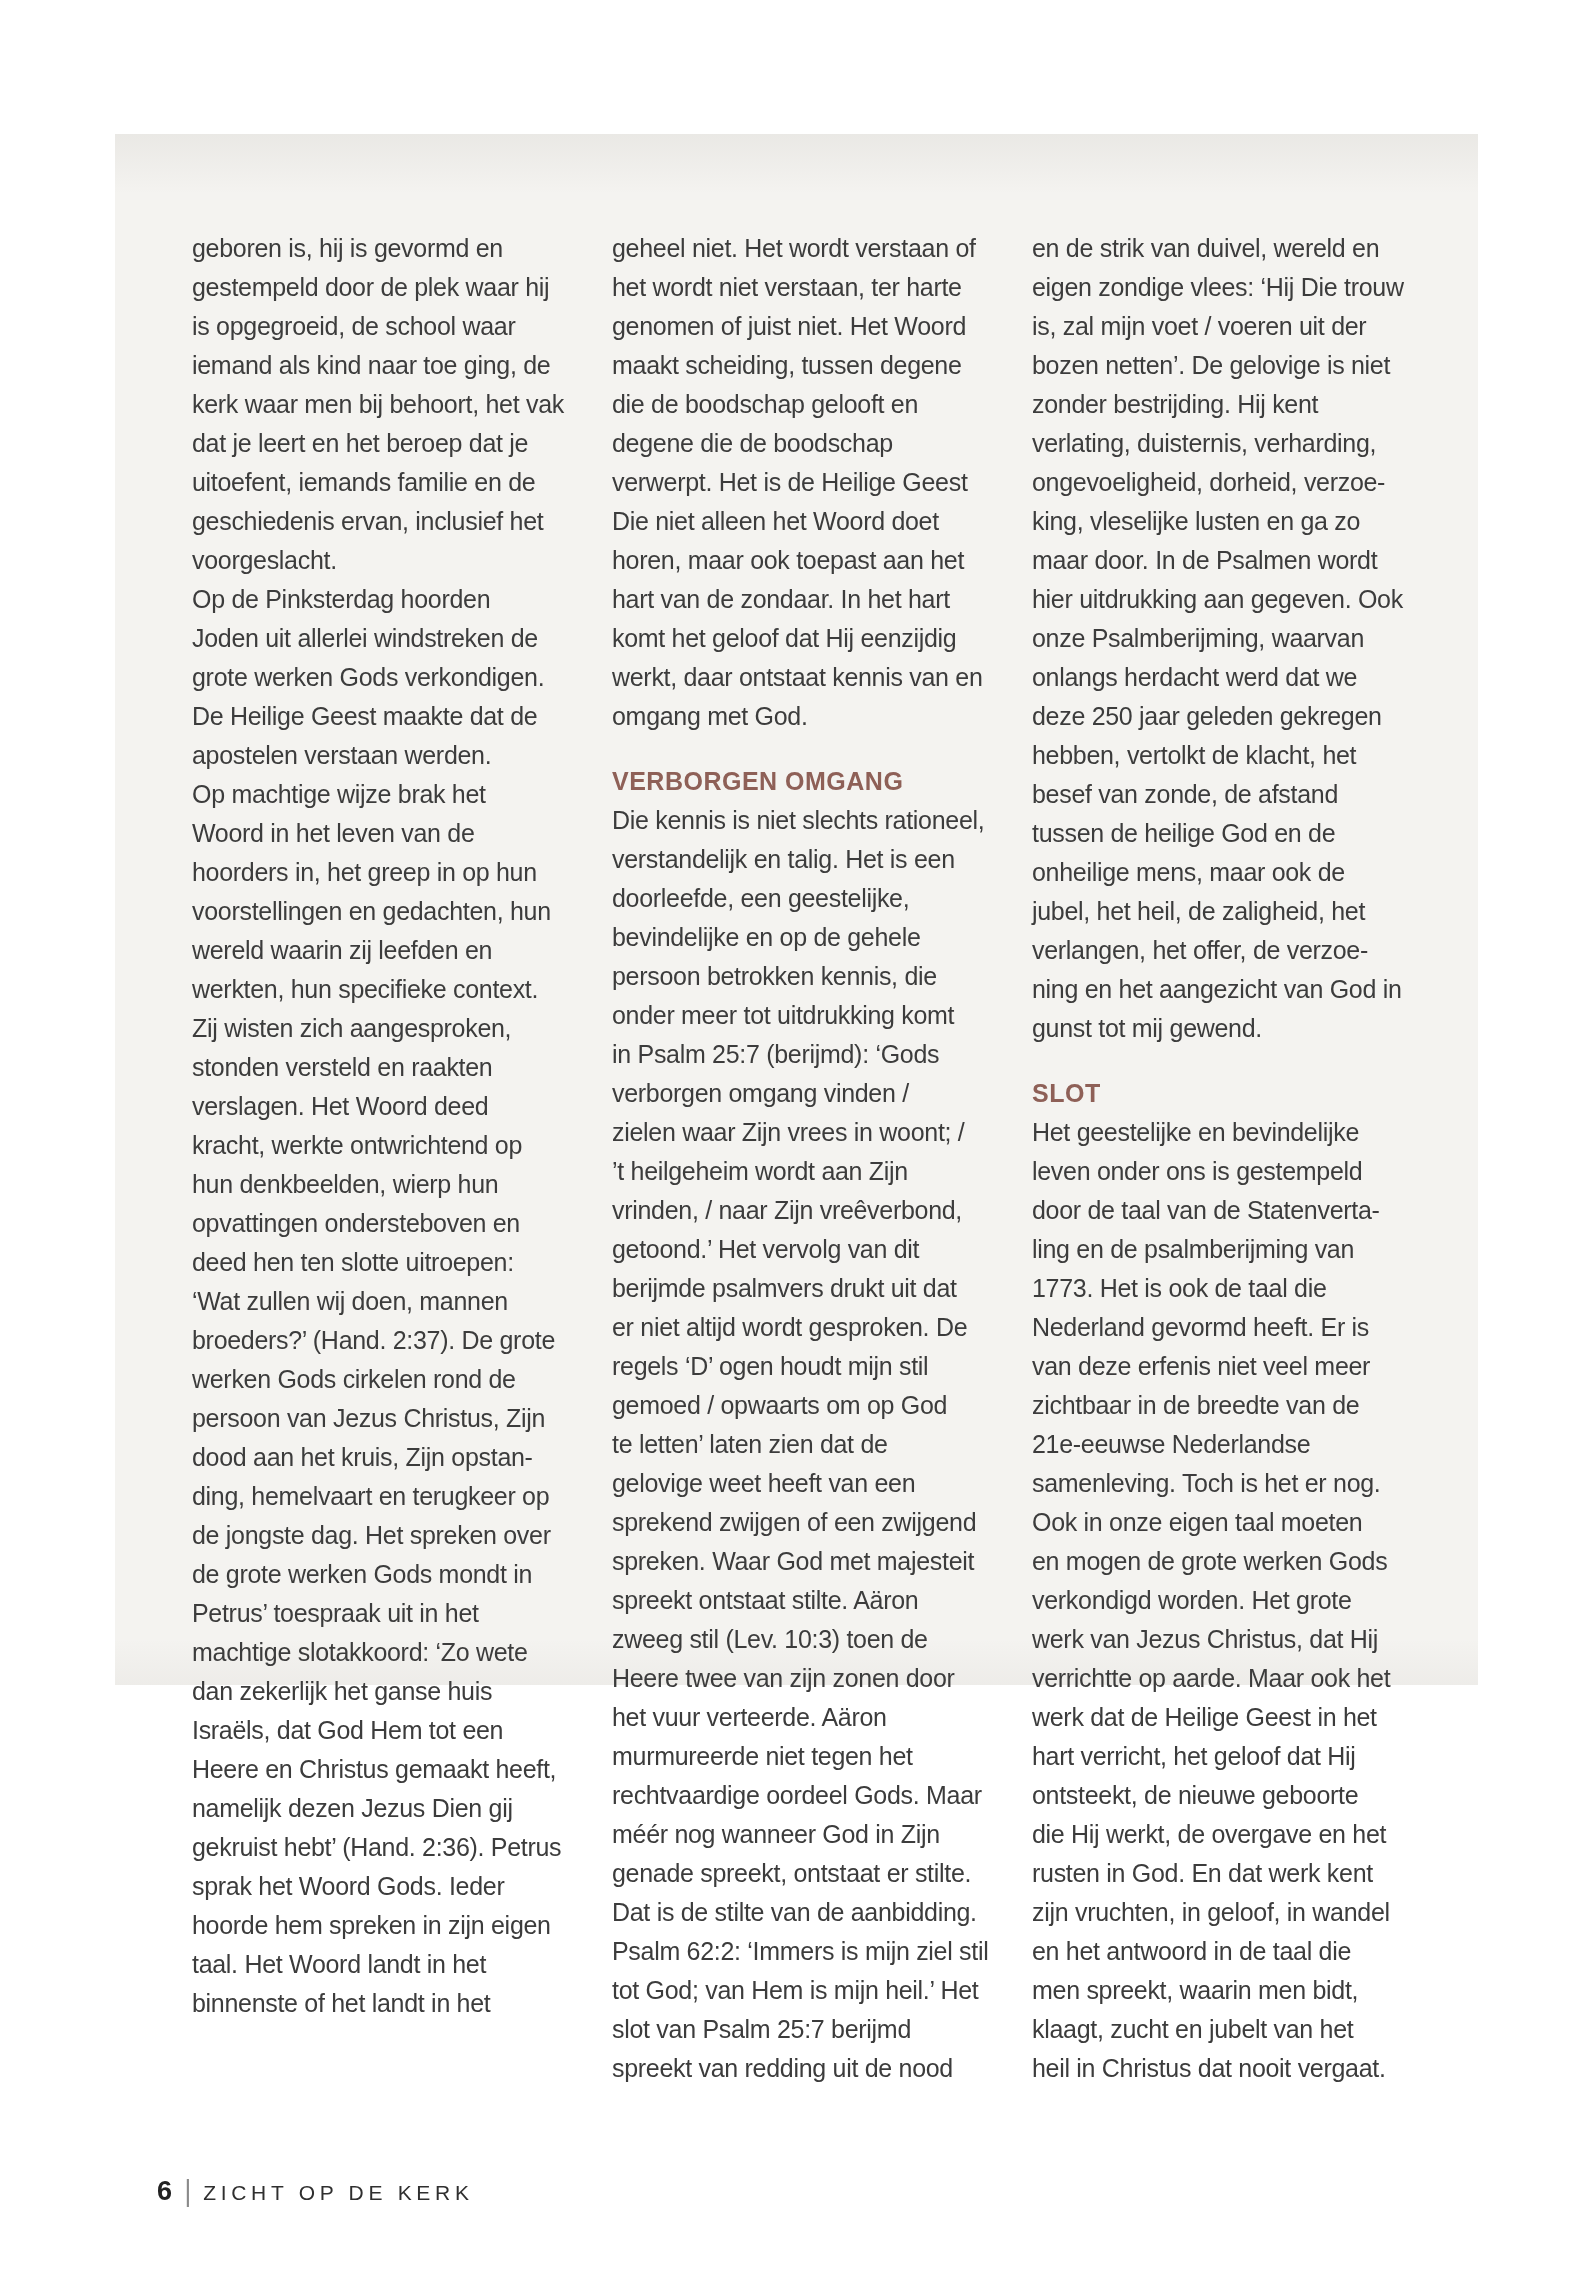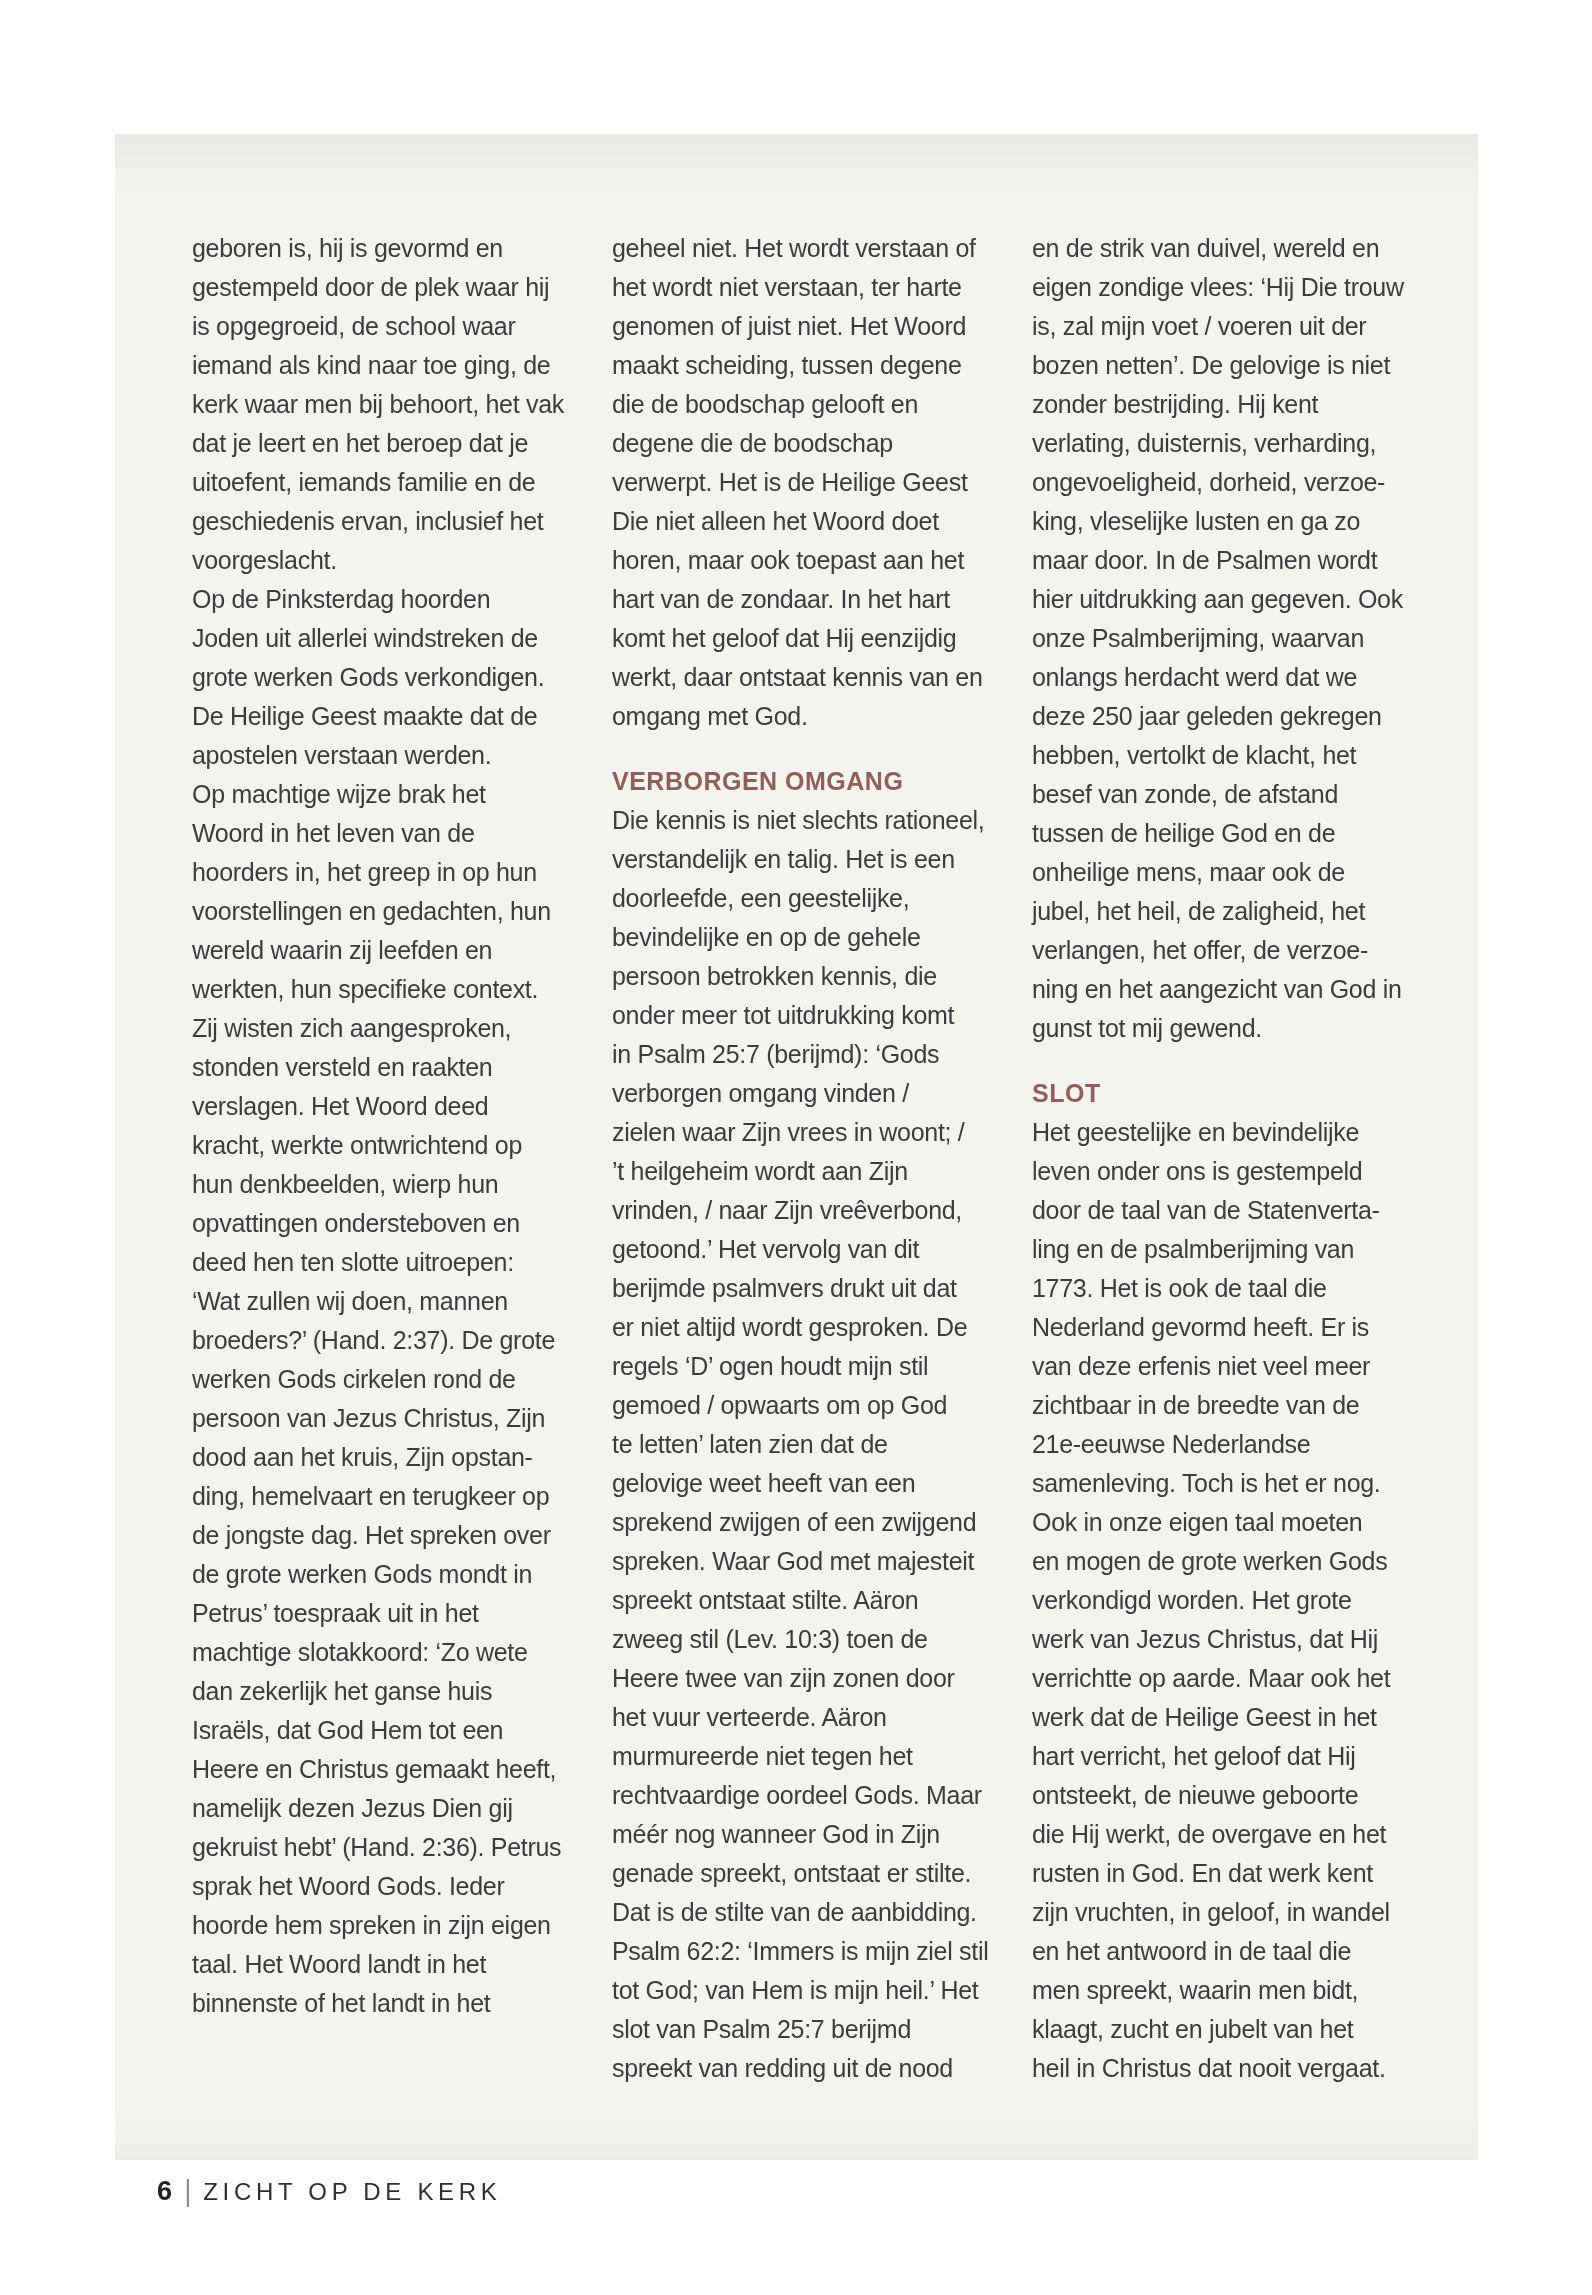--- a/index.html
+++ b/index.html
@@ -14,21 +14,21 @@
   html,body{width:1592px;height:2295px;}
   body{
     position:relative;
     background:var(--bg);
     font-family:"Liberation Sans", sans-serif;
     overflow:hidden;
   }
   .sheet{
     position:absolute;
     left:115px; top:134px;
-    width:1363px; height:2026px;
+    width:1363px; height:1551px;
     background-color:var(--sheet);
     background-image:
       linear-gradient(180deg, rgba(60,50,40,0.055) 0px, rgba(60,50,40,0.0) 60px),
       linear-gradient(0deg, rgba(60,50,40,0.035) 0px, rgba(60,50,40,0.0) 47px);
   }
   .columns{
     position:absolute;
     left:77px; top:95px;
     display:flex;
     gap:38px;
@@ -68,21 +68,21 @@
     color:var(--footer-ink);
     letter-spacing:0.4px;
   }
   .footer-divider{
     font-size:26px;
     font-weight:300;
     color:var(--divider);
     transform:scaleY(1.15);
   }
   .magazine-title{
-    font-size:24px;
+    font-size:21px;
     font-weight:400;
     letter-spacing:4.7px;
     color:#2f2f2f;
   }
 </style>
 </head>
 <body>
 
 <div class="sheet">
   <div class="columns">

